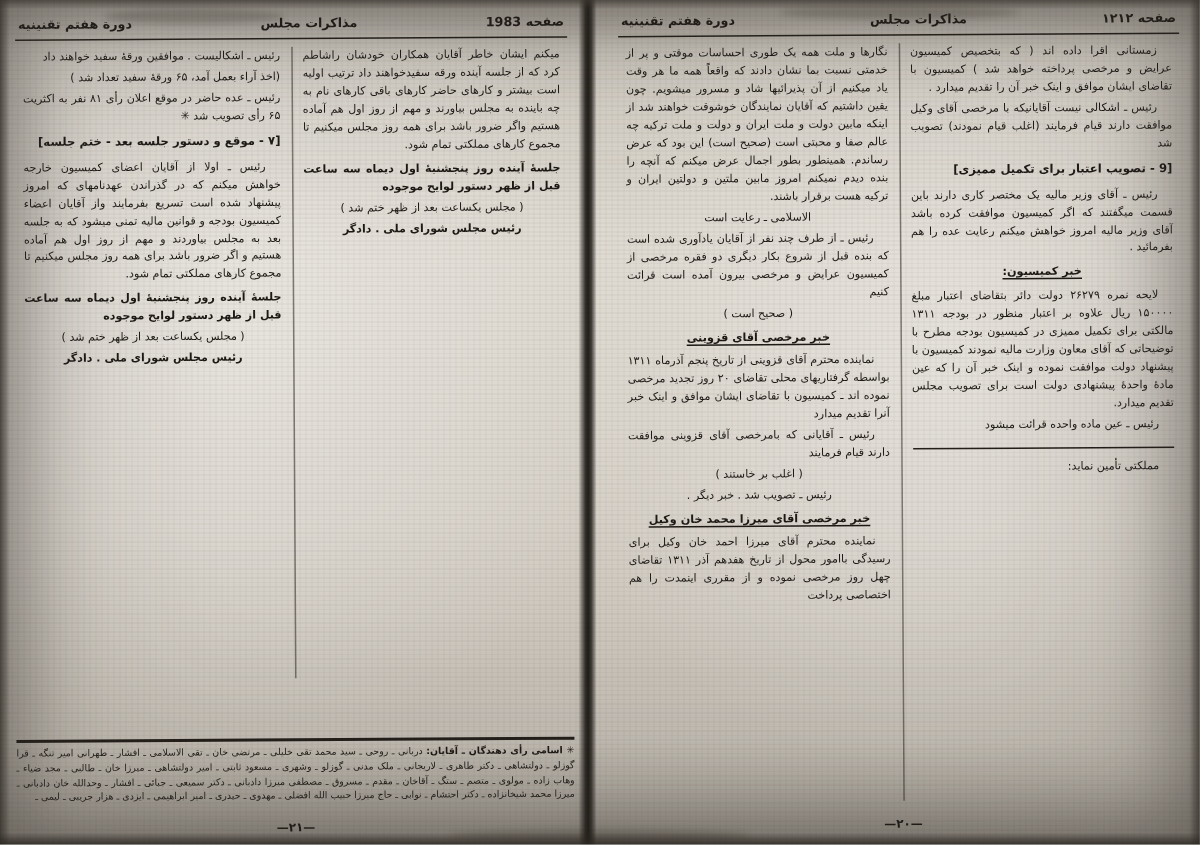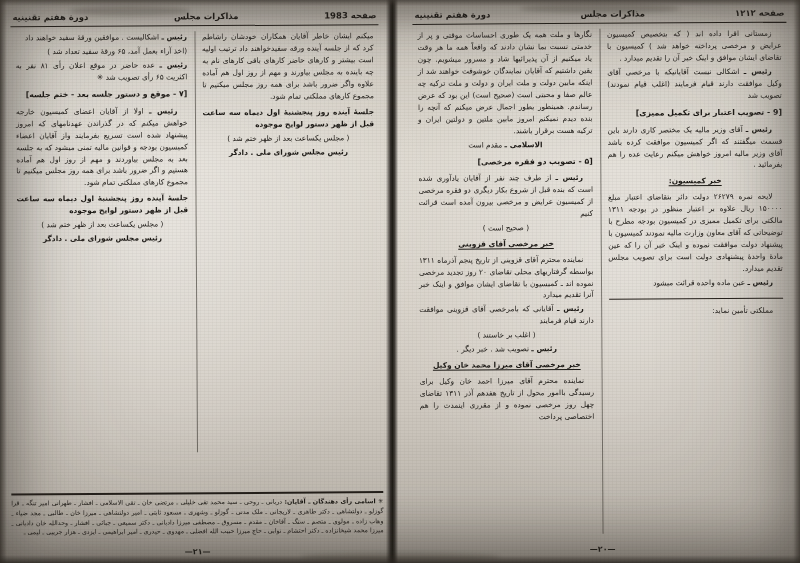--- a/index.html
+++ b/index.html
@@ -69,21 +69,21 @@
     line-height:1.62;
     text-align:justify;
     overflow:hidden;
     position:relative;
   }
   .col + .col{border-right:1px solid rgba(40,36,30,.55);}
 
   p{margin:0 0 2px 0;}
   .ind{text-indent:10px;}
   .ctr{text-align:center;}
-  .spk{font-weight:bold;margin-top:15px;}
+  .spk{font-weight:normal;margin-top:15px;}
   .bold{font-weight:bold;}
 
   .sec-head{
     font-weight:bold;font-size:7.8px;
     margin:5px 0 4px 0;letter-spacing:.1px;
   }
   .sub-head{
     font-weight:bold;font-size:7.5px;text-align:center;
     margin:4px 0 3px 0;text-decoration:underline;text-underline-offset:2px;
   }
@@ -159,22 +159,21 @@
               <span class="amt"></span>
               <span class="lbl"></span>
             </div>
           </div>
 
           <p class="ind">مملکتی تأمین نماید:</p>
         </div>
 
         <div class="col">
           <p>نگارها و ملت همه یک طوری احساسات موقتی و پر از خدمتی نسبت بما نشان دادند که واقعاً همه ما هر وقت یاد میکنیم از آن پذیرائیها شاد و مسرور میشویم. چون یقین داشتیم که آقایان نمایندگان خوشوقت خواهند شد از اینکه مابین دولت و ملت ایران و دولت و ملت ترکیه چه عالم صفا و محبتی است (صحیح است) این بود که عرض رساندم. همینطور بطور اجمال عرض میکنم که آنچه را بنده دیدم نمیکنم امروز مابین ملتین و دولتین ایران و ترکیه هست برقرار باشند.</p>
-          <p class="ctr"><span class="spk">الاسلامی ـ</span> <span>مقدم است</span></p>
-          <div class="sec-head">[۵ - تصویب دو فقره مرخصی]</div>
+          <p class="ctr"><span class="spk">الاسلامی ـ</span> <span>رعایت است</span></p>
           <p class="ind"><span class="spk">رئیس ـ</span> <span>از طرف چند نفر از آقایان یادآوری شده است که بنده قبل از شروع بکار دیگری دو فقره مرخصی از کمیسیون عرایض و مرخصی بیرون آمده است قرائت کنیم</span></p>
           <p class="ctr">( صحیح است )</p>
           <div class="sub-head">خبر مرخصی آقای قزوینی</div>
           <p class="ind">نماینده محترم آقای قزوینی از تاریخ پنجم آذرماه ۱۳۱۱ بواسطه گرفتاریهای محلی تقاضای ۲۰ روز تجدید مرخصی نموده اند ـ کمیسیون با تقاضای ایشان موافق و اینک خبر آنرا تقدیم میدارد</p>
           <p class="ind"><span class="spk">رئیس ـ</span> <span>آقایانی که بامرخصی آقای قزوینی موافقت دارند قیام فرمایند</span></p>
           <p class="paren-ctr">( اغلب بر خاستند )</p>
           <p class="ctr"><span class="spk">رئیس ـ</span> <span>تصویب شد . خبر دیگر .</span></p>
           <div class="sub-head">خبر مرخصی آقای میرزا محمد خان وکیل</div>
           <p class="ind">نماینده محترم آقای میرزا احمد خان وکیل برای رسیدگی باامور محول از تاریخ هفدهم آذر ۱۳۱۱ تقاضای چهل روز مرخصی نموده و از مقرری اینمدت را هم اختصاصی پرداخت</p>
         </div>
@@ -187,21 +186,21 @@
       <div class="running-head">
         <span>صفحه 1983</span>
         <span class="rh-center">مذاکرات مجلس</span>
         <span>دورة هفتم تقنینیه</span>
       </div>
       <div class="rule-head"></div>
 
       <div class="cols" style="bottom:112px;">
 
         <div class="col">
-          <p>میکنم ایشان خاطر آقایان همکاران خودشان راشاطم کرد که از جلسه آینده ورقه سفیدخواهند داد ترتیب اولیه است بیشتر و کارهای حاضر کارهای باقی کارهای نام به چه باینده به مجلس بیاورند و مهم از روز اول هم آماده علاوه واگر ضرور باشد برای همه روز مجلس میکنیم تا مجموع کارهای مملکتی تمام شود.</p>
+          <p>میکنم ایشان خاطر آقایان همکاران خودشان راشاطم کرد که از جلسه آینده ورقه سفیدخواهند داد ترتیب اولیه است بیشتر و کارهای حاضر کارهای باقی کارهای نام به چه باینده به مجلس بیاورند و مهم از روز اول هم آماده هستیم واگر ضرور باشد برای همه روز مجلس میکنیم تا مجموع کارهای مملکتی تمام شود.</p>
           <p class="closing">جلسهٔ آینده روز پنجشنبهٔ اول دیماه سه ساعت قبل از ظهر دستور لوایح موجوده</p>
           <p class="paren-ctr">( مجلس یکساعت بعد از ظهر ختم شد )</p>
           <p class="sig">رئیس مجلس شورای ملی . دادگر</p>
         </div>
 
         <div class="col">
           <p><span class="spk">رئیس ـ</span> <span>اشکالیست . موافقین ورقهٔ سفید خواهند داد</span></p>
           <p>(اخذ آراء بعمل آمد، ۶۵ ورقهٔ سفید تعداد شد )</p>
           <p><span class="spk">رئیس ـ</span> <span>عده حاضر در موقع اعلان رأی ۸۱ نفر به اکثریت ۶۵ رأی تصویب شد ✳</span></p>
           <div class="sec-head">[۷ - موقع و دستور جلسه بعد - ختم جلسه]</div>

